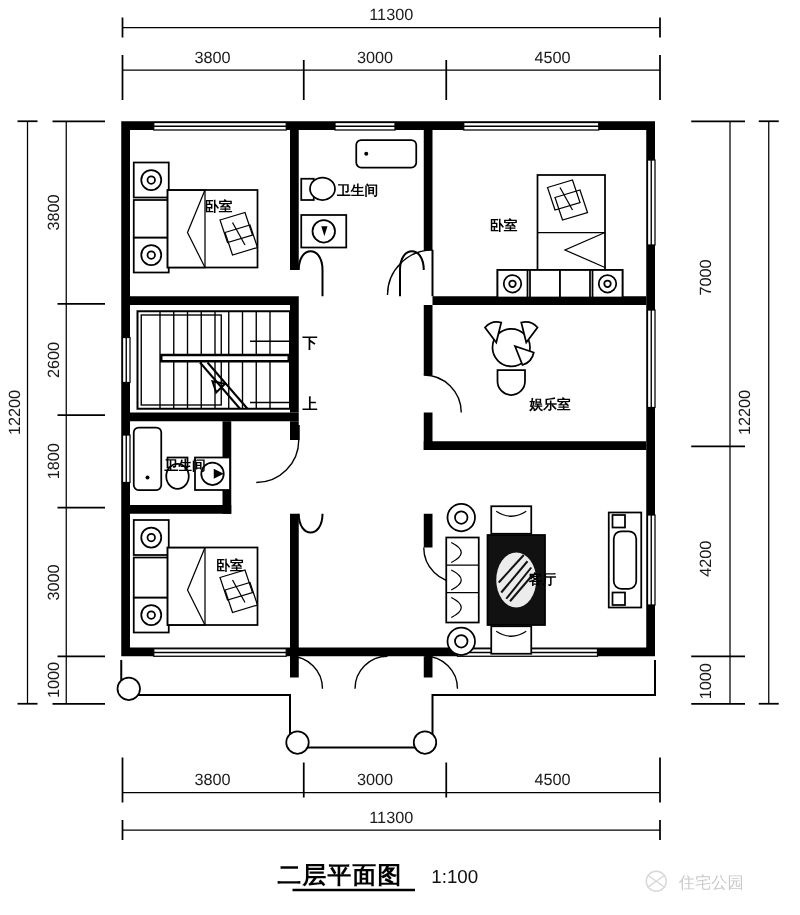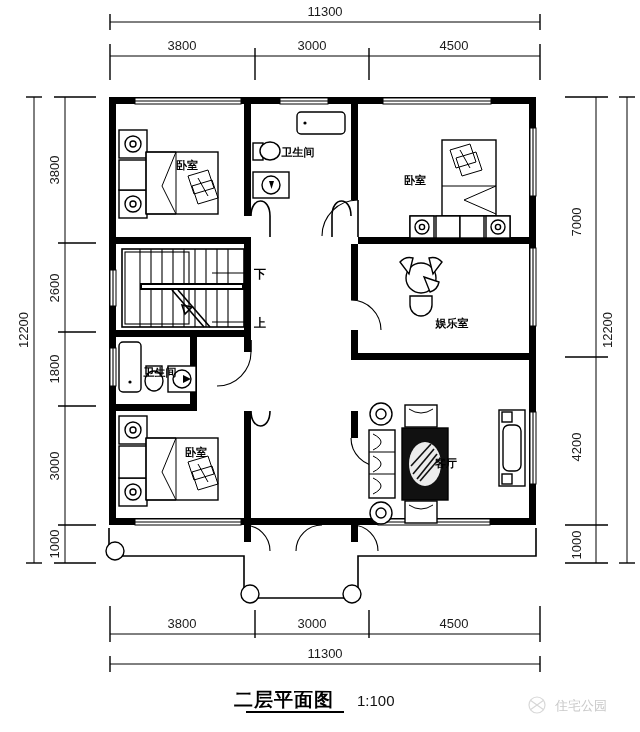--- a/index.html
+++ b/index.html
@@ -1,18 +1,18 @@
 <!DOCTYPE html>
 <html><head>
 <meta charset="utf-8">
 <style>
   html,body{margin:0;padding:0;background:#ffffff;}
   body{width:640px;height:732px;position:relative;overflow:hidden;
        font-family:"DejaVu Sans","Liberation Sans",sans-serif;color:#000;}
-  #stage{position:absolute;left:12px;top:0;width:602px;height:732px;}
+  #stage{position:absolute;left:0;top:0;width:602px;height:732px;}
   svg{display:block;}
   .dimtxt{font-size:13px;fill:#1a1a1a;font-family:"Liberation Sans","DejaVu Sans",sans-serif;}
   .roomtxt{font-size:11px;fill:#000;font-family:"DejaVu Sans",sans-serif;font-weight:700;}
   .arrowtxt{font-size:12px;fill:#000;font-family:"DejaVu Sans",sans-serif;font-weight:700;}
   .titletxt{font-size:19px;fill:#000;font-family:"DejaVu Sans",sans-serif;font-weight:700;letter-spacing:1px;}
   .scaletxt{font-size:15px;fill:#111;font-family:"Liberation Sans",sans-serif;}
   .wmtxt{font-size:13px;fill:#c9c9c9;font-family:"DejaVu Sans",sans-serif;}
   .wall{fill:#000;}
   .thin{fill:none;stroke:#000;stroke-width:1.1;}
   .thin2{fill:none;stroke:#000;stroke-width:1.6;}

